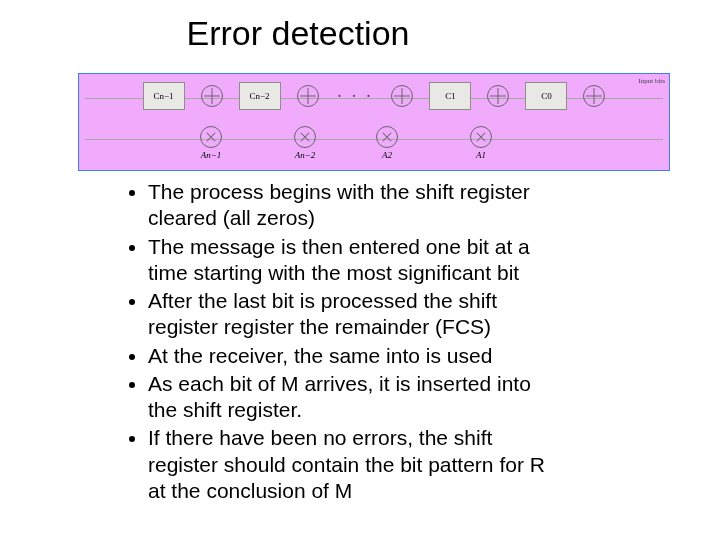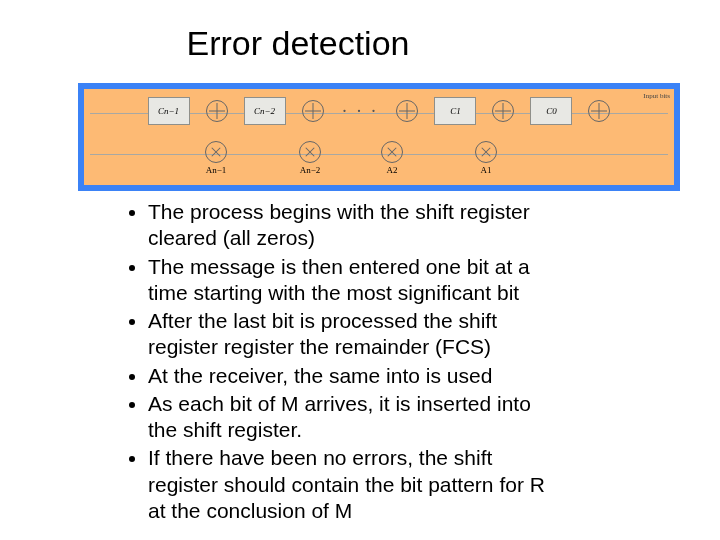--- a/index.html
+++ b/index.html
@@ -1,35 +1,35 @@
 <!DOCTYPE html>
 <html><head>
 <meta charset="utf-8">
 <style>
   html,body{margin:0;padding:0;width:720px;height:540px;background:#fff;font-family:Arial,Helvetica,sans-serif;color:#000}
-  .slide{position:relative;width:596px;height:540px;box-sizing:border-box;padding:18px 40px 0 40px}
+  .slide{position:relative;width:596px;height:540px;box-sizing:border-box;padding:8px 40px 0 40px}
   .title{font-size:34px;text-align:center;margin:6px 0 20px 0;font-weight:400}
   ul.b1{list-style:disc;margin:0;padding-left:24px;font-size:20px}
   ul.b2{list-style:none;margin:6px 0 0 0;padding-left:28px;font-size:18px}
   ul.b2>li::before{content:"–  ";}
-  .diagram{margin:10px 16px 6px 38px;width:590px;height:96px;background:#fdba74;border:6px solid #3b82f6;position:relative;font-family:"Times New Roman",serif}
+  .diagram{margin:10px 16px 6px 38px;width:590px;height:96px;background:#f0abfc;border:1px solid #3b82f6;position:relative;font-family:"Times New Roman",serif}
   .row{position:absolute;left:0;right:0;display:flex;align-items:center;justify-content:center;gap:16px}
   .toprow{top:8px}
   .botrow{bottom:10px}
-  .reg{width:40px;height:26px;background:#e8e8e4;border:1px solid #8f8f8a;display:flex;align-items:center;justify-content:center;font-size:9px;font-style:italic}
+  .reg{width:40px;height:26px;background:#e8e8e4;border:1px solid #8f8f8a;display:flex;align-items:center;justify-content:center;font-size:9px;}
   .xor{width:20px;height:20px;border:1px solid #666;border-radius:50%;position:relative}
   .xor::before,.xor::after{content:"";position:absolute;background:#666}
   .xor::before{left:50%;top:2px;bottom:2px;width:1px;transform:translateX(-.5px)}
   .xor::after{top:50%;left:2px;right:2px;height:1px;transform:translateY(-.5px)}
   .mul{width:20px;height:20px;border:1px solid #666;border-radius:50%;position:relative}
   .mul::before,.mul::after{content:"";position:absolute;left:50%;top:50%;width:12px;height:1px;background:#666;transform-origin:center}
   .mul::before{transform:translate(-50%,-50%) rotate(45deg)}
   .mul::after{transform:translate(-50%,-50%) rotate(-45deg)}
   .ell{font-size:18px;letter-spacing:2px;color:#555;padding:0 2px}
-  .coef{font-size:9px;margin-top:2px}
+  .coef{font-size:9px;font-style:italic;margin-top:2px}
   .mulblk{display:flex;flex-direction:column;align-items:center;gap:0}
   .hline{position:absolute;left:6px;right:6px;top:24px;height:1px;background:#a8a8a3}
   .hline2{position:absolute;left:6px;right:6px;bottom:30px;height:1px;background:#a8a8a3}
   .inlbl{position:absolute;right:4px;top:4px;font-size:7px;text-align:center;line-height:1.1;color:#444}
   ul.b3{list-style:disc;margin:8px 0 0 0;padding-left:108px;font-size:21px;line-height:1.25}
   ul.b3>li{margin-bottom:2px}
   .footer{position:absolute;left:40px;bottom:16px;font-size:13px}
 </style>
 </head>
 <body>

